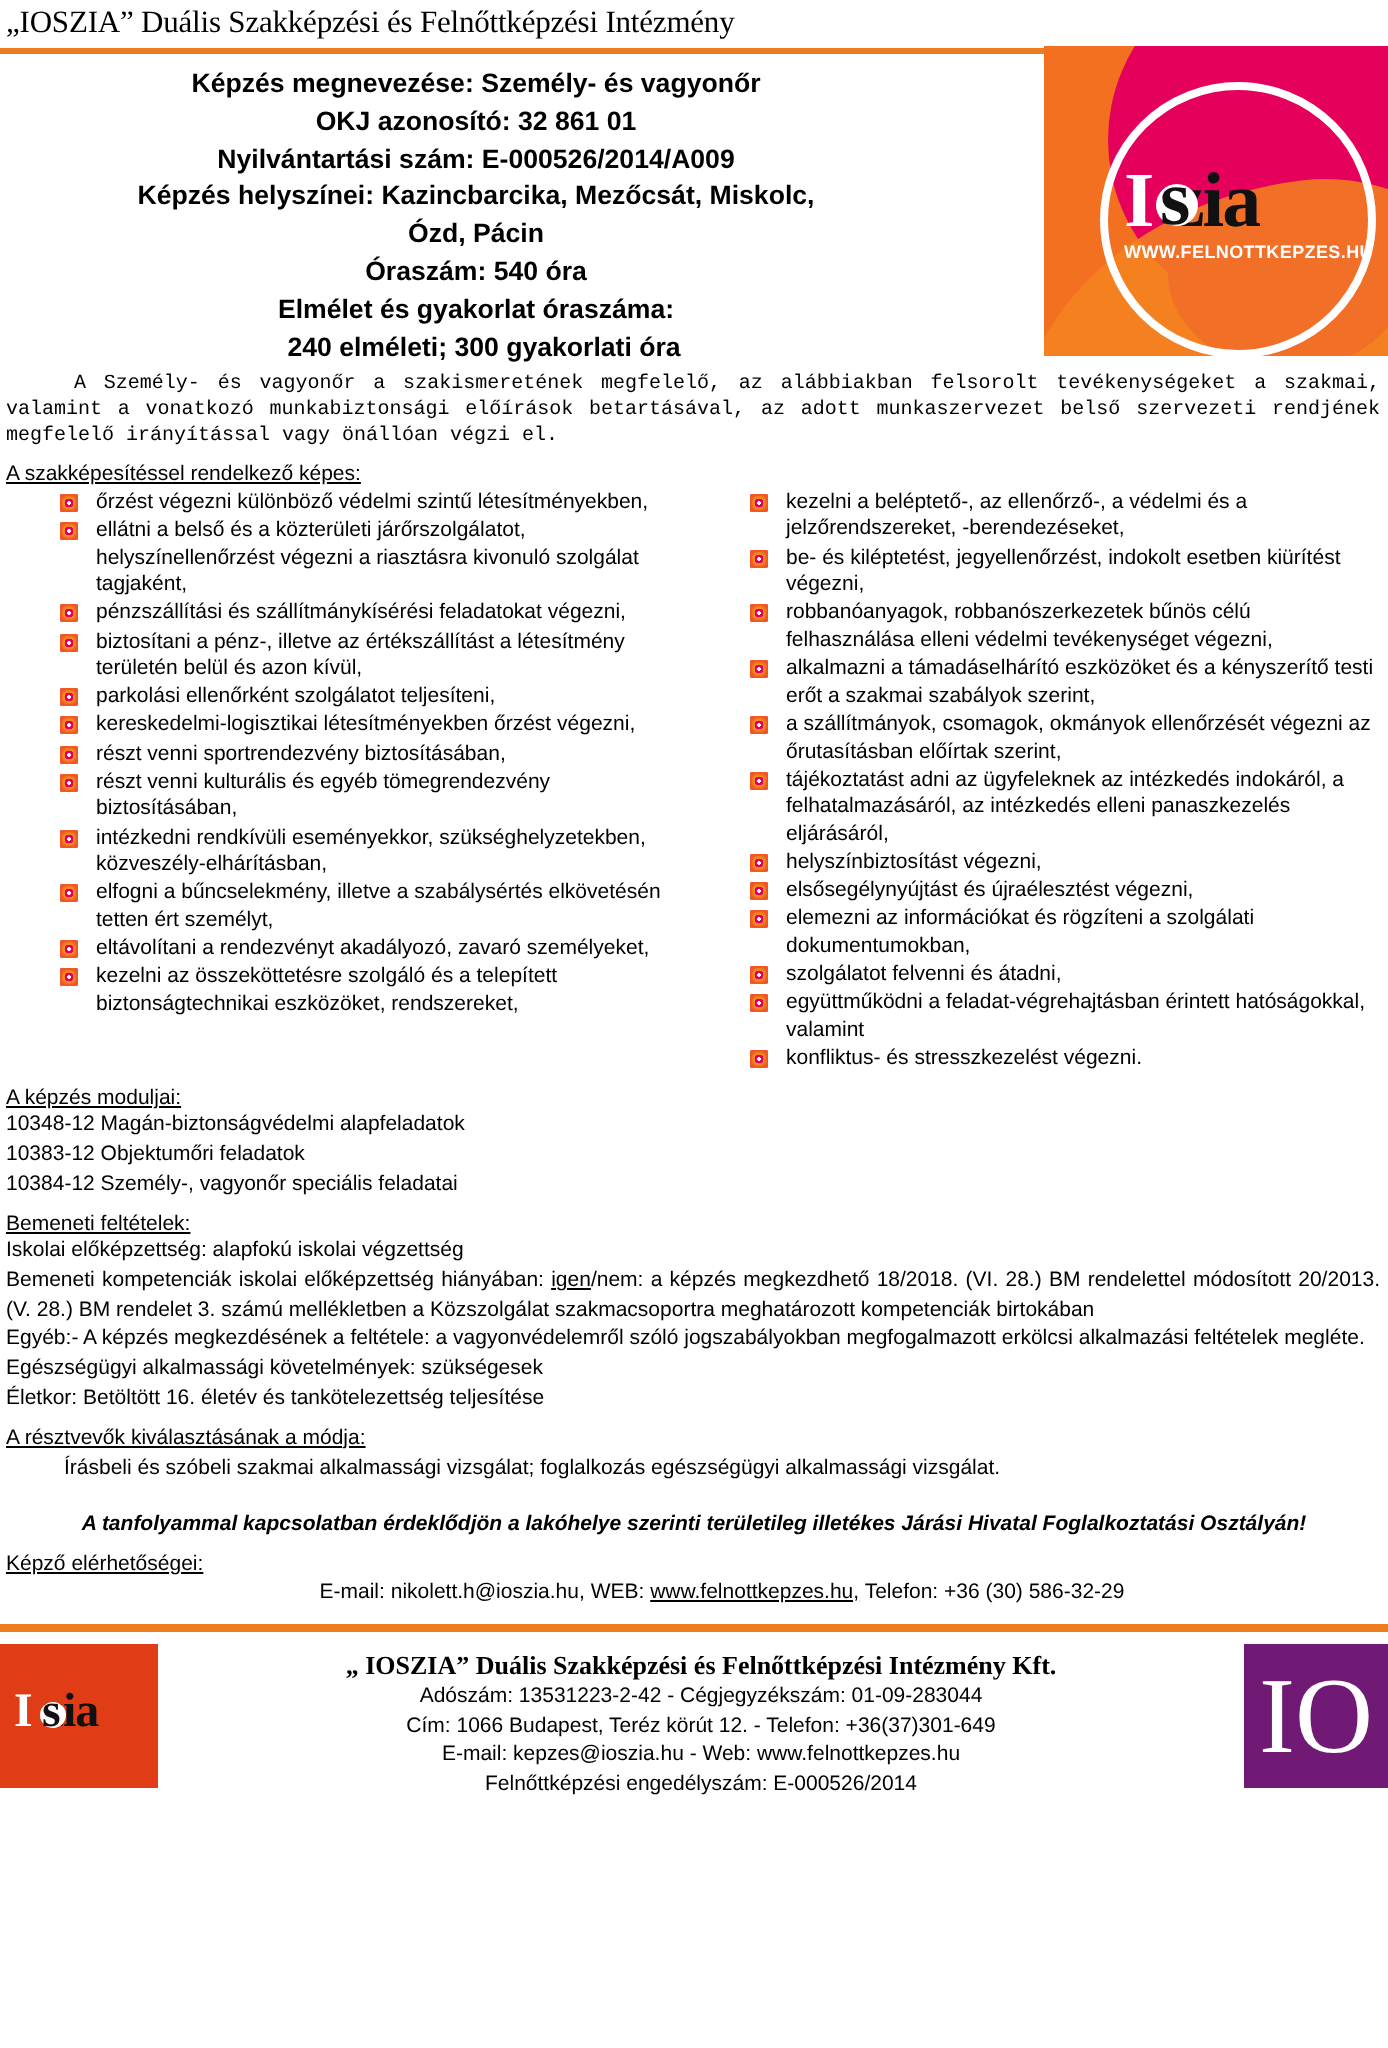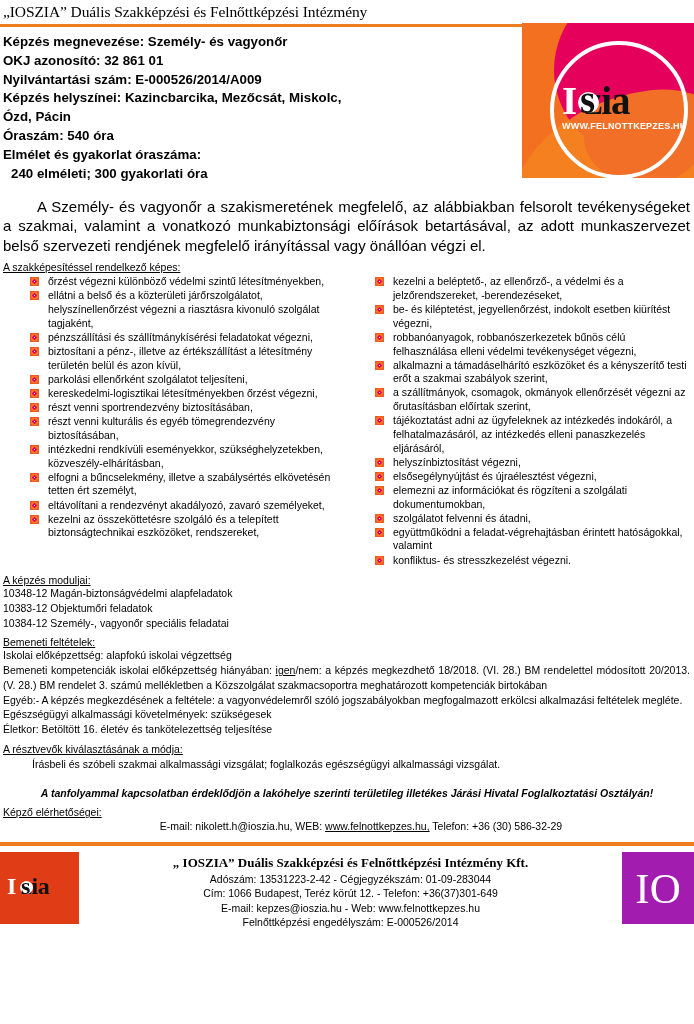--- a/index.html
+++ b/index.html
@@ -133,37 +133,39 @@
     color: #ffffff;
   }
 
   
   .info-block {
     font-size: 13.3px;
     font-weight: bold;
     line-height: 1.42;
     padding-left: 3px;
     width: 470px;
+    text-align: center;
   }
   .info-block .indent { padding-left: 8px; }
 
   
   .uline-head {
     font-size: 10.5px;
     text-decoration: underline;
     padding-left: 3px;
     margin-top: 6px;
   }
   .para {
-    font-size: 15px;
+    font-size: 10px;
     line-height: 1.30;
     text-align: justify;
     padding: 0 4px 0 3px;
     text-indent: 34px;
-    margin-top: 13px;
+    margin-top: 2px;
+    font-family: Liberation Mono, monospace;
   }
 
   
   .cols {
     display: flex;
     gap: 0px;
     margin-top: 2px;
   }
   .col { width: 347px; box-sizing: border-box; }
   .col.left  { padding-left: 30px; padding-right: 8px; }
@@ -285,27 +287,27 @@
     font-size: 13px;
     line-height: 1.35;
   }
   .footer-center .f-line {
     font-size: 10.5px;
     line-height: 1.38;
   }
   .footer-logo-right {
     width: 72px;
     height: 72px;
-    background: #a21caf;
+    background: #701a75;
     flex: 0 0 auto;
     display: flex;
     align-items: center;
     justify-content: center;
     font-family: "Liberation Serif", serif;
-    font-size: 43px;
+    font-size: 54px;
     color: #ffffff;
     letter-spacing: 0px;
   }
 </style>
 </head>
 <body>
 
 <div class="page">
 
   <div class="logo-top">

